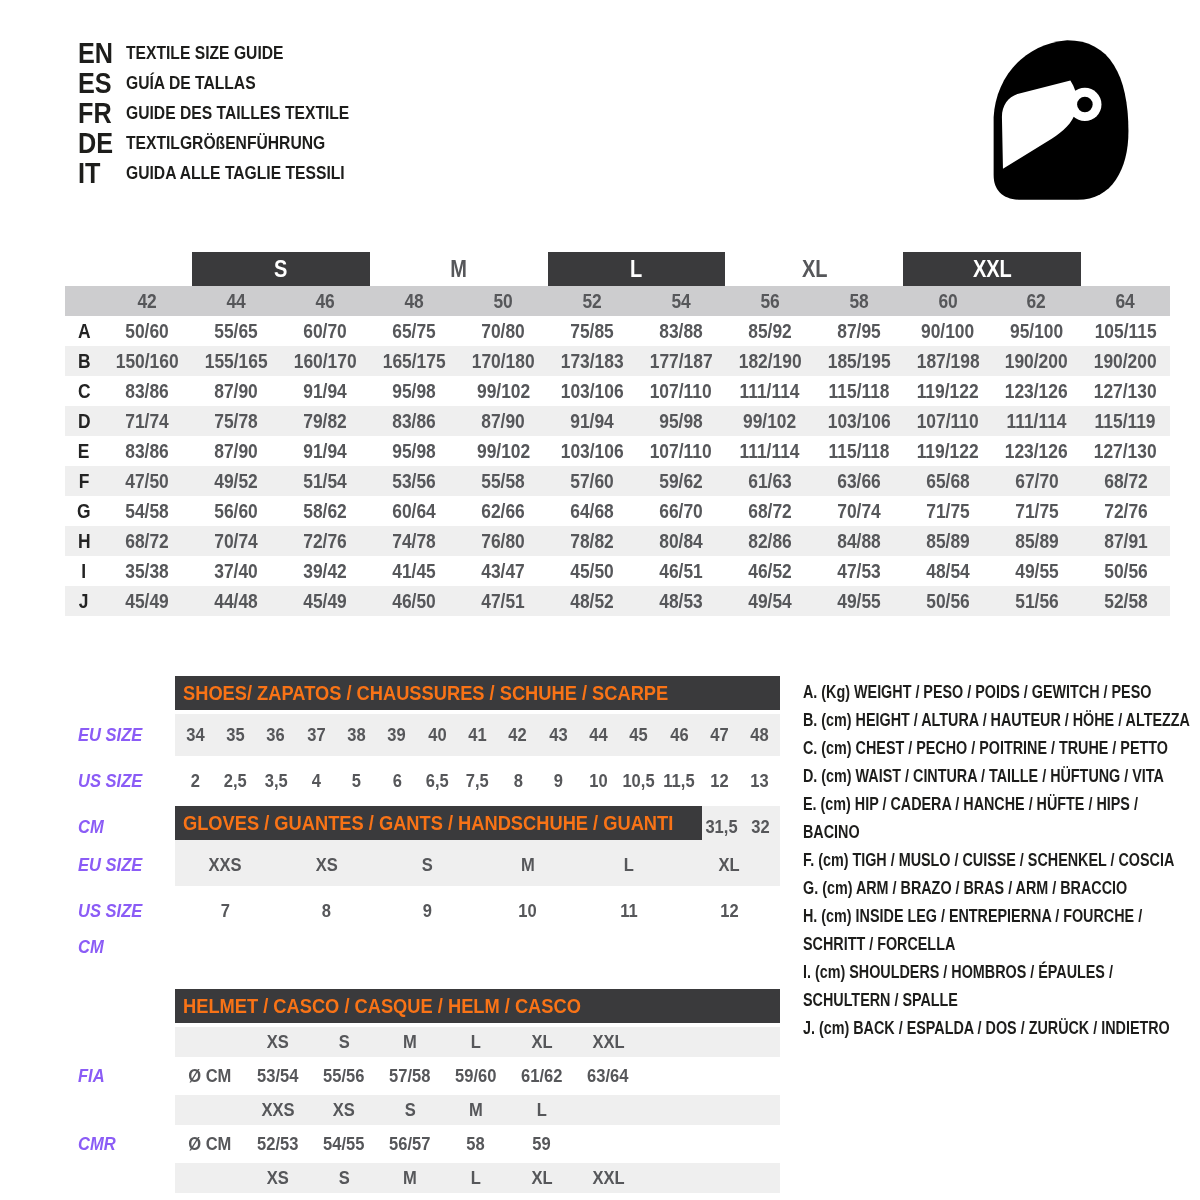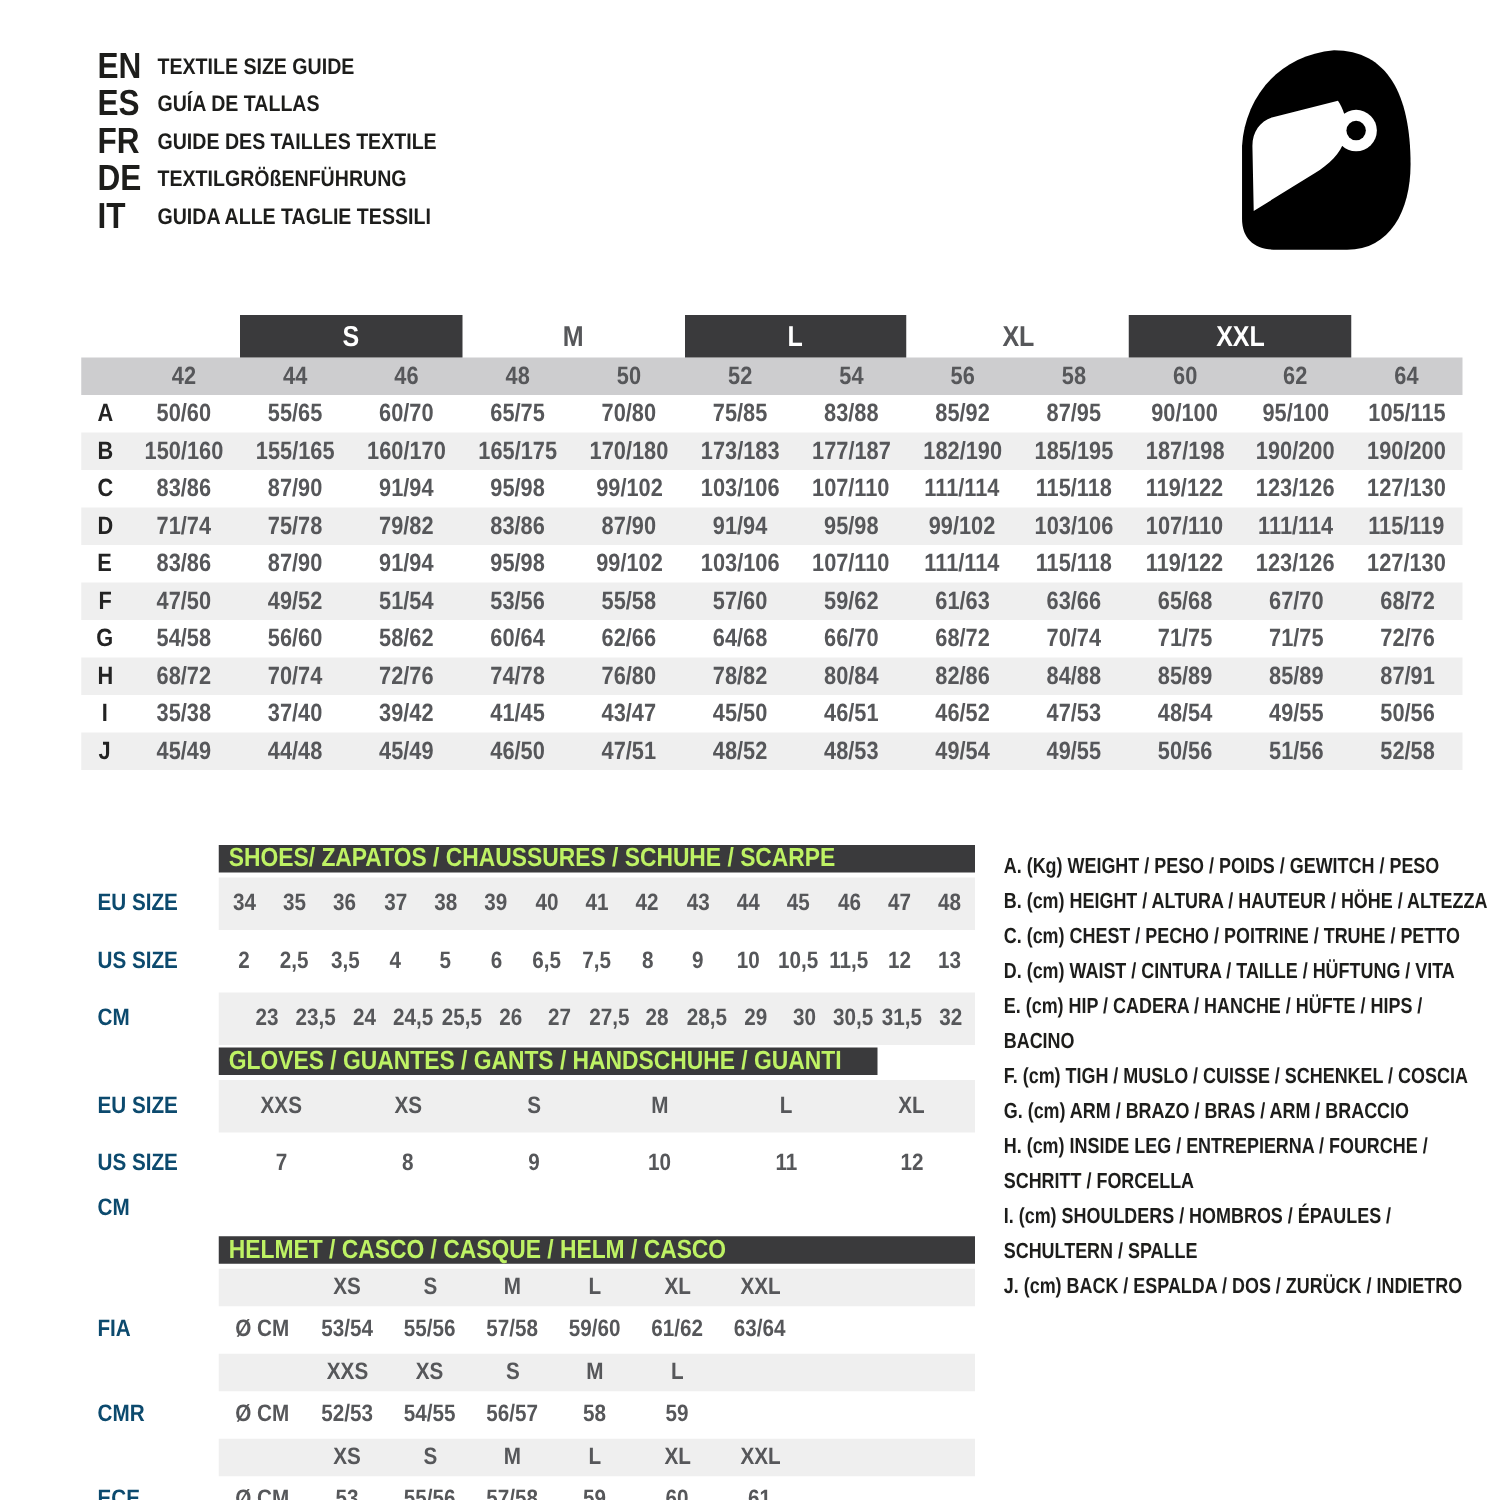--- a/index.html
+++ b/index.html
@@ -27,28 +27,28 @@
   .size-plain { color:#56575a; display:flex; align-items:center; justify-content:center; font-size:23px; }
   .mt-band { height:30px; background:#cdcdcf; }
   .mt-row { height:30px; }
   .mt-row.striped { background:#efefef; }
   .mt-cell { display:flex; align-items:center; justify-content:center; font-size:20px; color:#56575a; }
   .mt-rlab { display:flex; align-items:center; justify-content:center; font-size:20px; color:#232323; }
 
   
   .section { position:absolute; left:78px; }
   .sec-shoes { top:676px; }
-  .sec-gloves { top:838px; }
+  .sec-gloves { top:806px; }
   .sec-helmet { top:989px; }
   .sec-line { display:grid; grid-template-columns:97px 605px; margin-bottom:4px; }
-  .bar { height:22px; background:#3a3a3c; color:#bef264; display:flex; align-items:center;
+  .bar { height:34px; background:#3a3a3c; color:#f97316; display:flex; align-items:center;
          padding-left:8px; box-sizing:border-box; justify-self:start; width:605px; }
   .bar span { font-size:21px; }
   .bar.narrow { width:527px; }
-  .sec-label { display:flex; align-items:center; font-size:19px; color:#0c4a6e; }
+  .sec-label { display:flex; align-items:center; font-size:19px; color:#8b5cf6;font-style:italic; }
   .sec-strip { display:grid; height:42px; }
   .hm-strip { display:grid; grid-template-columns:70px repeat(6,66px) 1fr; height:30px; }
   .striped { background:#efefef; }
   .sec-cell, .hm-cell { display:flex; align-items:center; justify-content:center; font-size:19px; color:#56575a; }
 
   
   .legend { position:absolute; left:803px; top:678px; width:480px; transform:scaleX(0.82); transform-origin:0 0; }
   .legend-item { font-size:17.5px; line-height:28px; color:#1d1d1b; }
 </style>
 </head>

